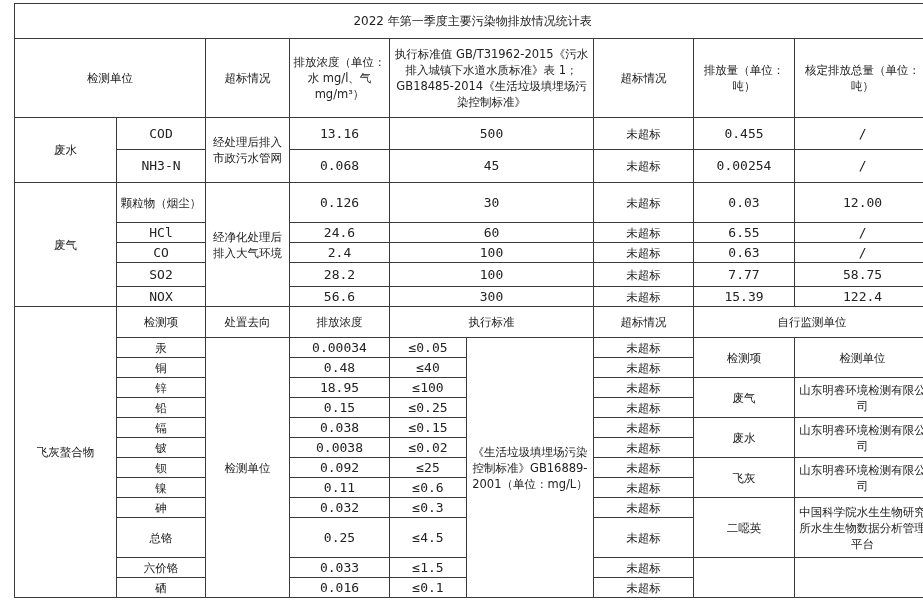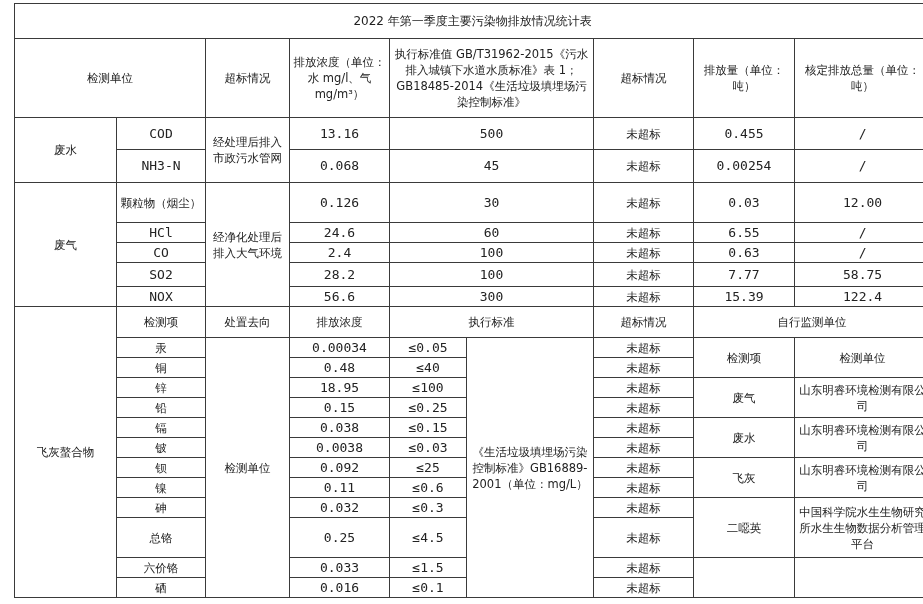--- a/index.html
+++ b/index.html
@@ -162,21 +162,21 @@
     <td>镉</td>
     <td class="mono">0.038</td>
     <td class="mono">≤0.15</td>
     <td>未超标</td>
     <td rowspan="2">废水</td>
     <td rowspan="2">山东明睿环境检测有限公司</td>
   </tr>
   <tr style="height:20px">
     <td>铍</td>
     <td class="mono">0.0038</td>
-    <td class="mono">≤0.03</td>
+    <td class="mono">≤0.02</td>
     <td>未超标</td>
   </tr>
   <tr style="height:20px">
     <td>钡</td>
     <td class="mono">0.092</td>
     <td class="mono">≤25</td>
     <td>未超标</td>
     <td rowspan="2">飞灰</td>
     <td rowspan="2">山东明睿环境检测有限公司</td>
   </tr>

